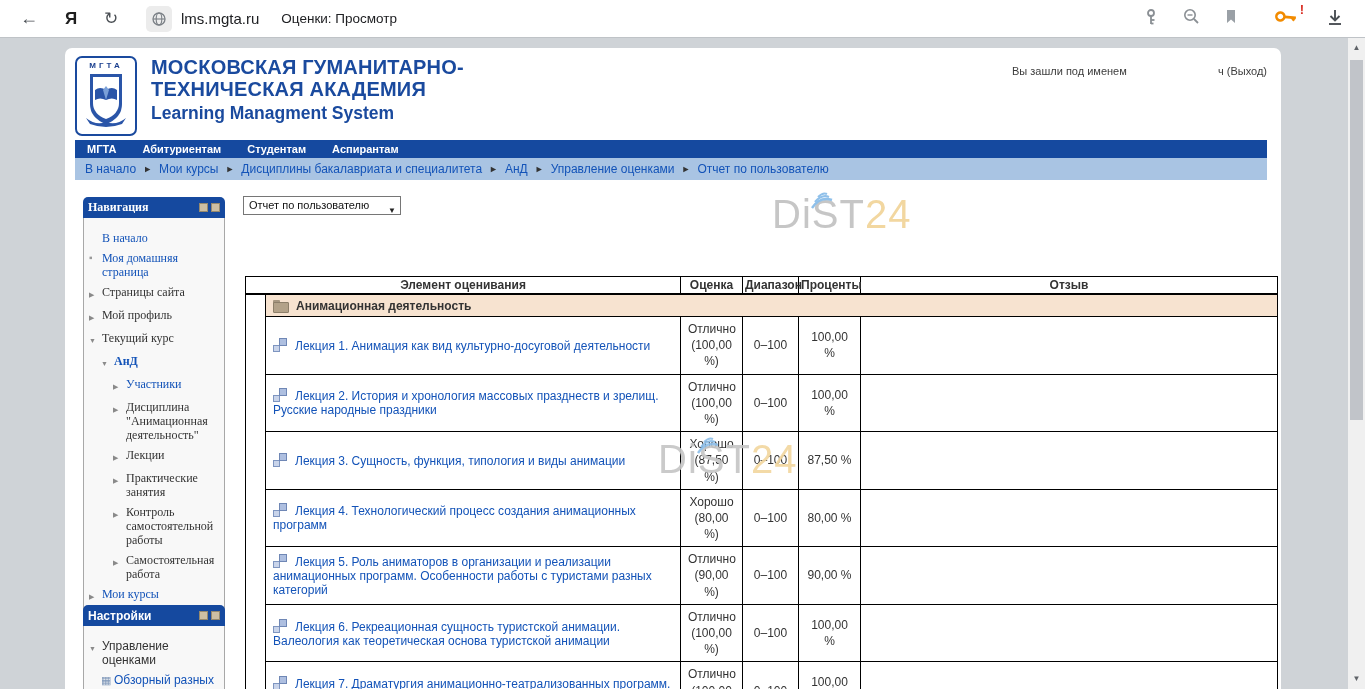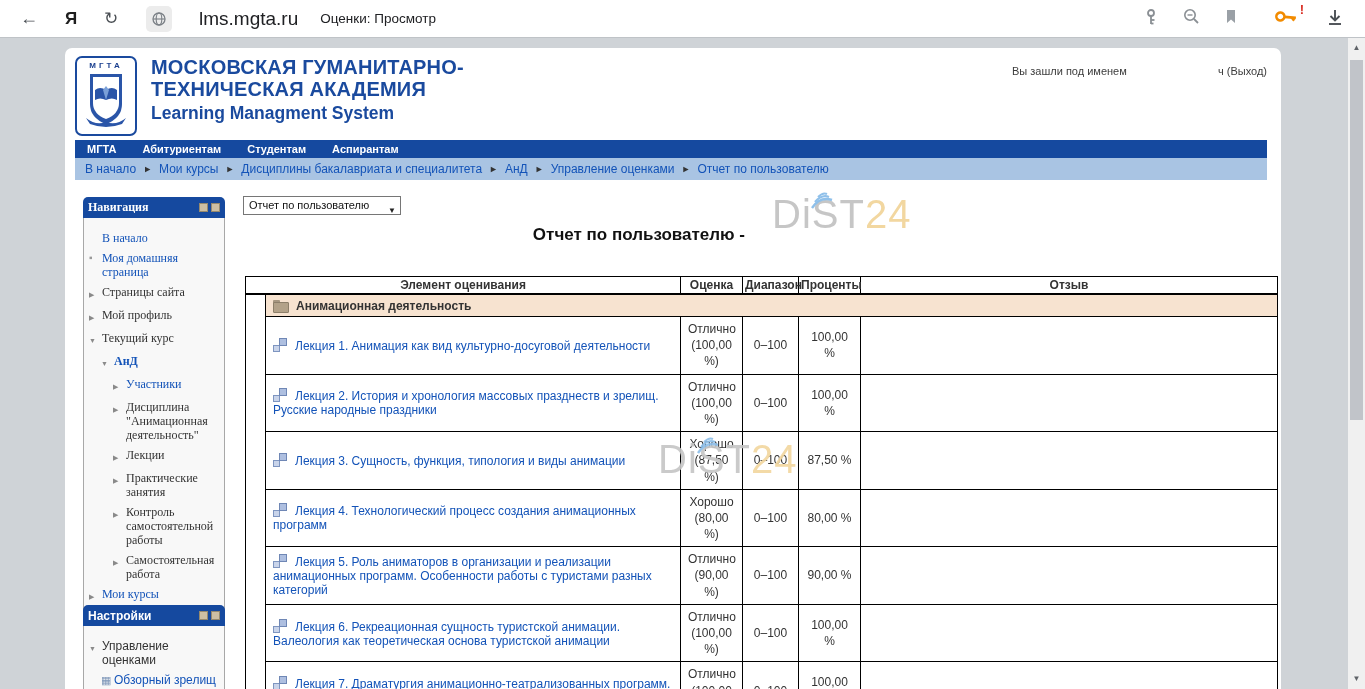--- a/index.html
+++ b/index.html
@@ -11,21 +11,21 @@
 
   
   .chrome { position:absolute; top:0; left:0; width:1365px; height:38px;
     background:#fff; border-bottom:1px solid #bfc3c7; display:flex; align-items:center; z-index:50;}
   .chrome-btn { display:flex; align-items:center; justify-content:center;
     width:26px; height:26px; color:#4a4f54; font-size:18px; }
   .yab-logo { font-weight:bold; font-size:17px; color:#1f1f1f; }
   .url-chip { display:flex; align-items:center; margin-left:22px; }
   .globe-box { width:26px; height:26px; border-radius:5px; background:#ececec;
     display:flex; align-items:center; justify-content:center; }
-  .url-text { margin-left:27px; font-size:19px; color:#202124;text-align:center; }
+  .url-text { margin-left:9px; font-size:15px; color:#202124;text-align:center; }
   .tab-title { margin-left:22px; font-size:13.5px; color:#202124; }
   .chrome-right { margin-left:auto; display:flex; align-items:center; gap:22px; padding-right:20px; }
   .protect-key { position:relative; }
   .protect-bang { position:absolute; top:-4px; right:-7px; color:#d93025; font-weight:bold; font-size:13px; }
 
   
   .scrollbar { position:absolute; top:38px; right:0; width:17px; height:651px; background:#f0f0f0; z-index:40; }
   .sb-arrow { position:absolute; left:0; width:17px; height:16px; color:#5f6368;
     font-size:8px; text-align:center; line-height:16px; }
   .sb-arrow.up { top:2px; } .sb-arrow.down { bottom:2px; }
@@ -294,30 +294,29 @@
           <i></i>
         </span>
     </div>
     <div class="block-body">
         <div class="tree-item depth0">
           <span class="marker arrow-down">▼</span>
           <span class="tree-label">Управление оценками</span>
         </div>
         <div class="tree-item depth1">
           <span class="marker grid">▦</span>
-          <span class="tree-label link">Обзорный зрелищ</span>
+          <span class="tree-label link">Обзорный разных</span>
         </div>
       </div>
   </div>
 
   <div class="report-select">
     <span>Отчет по пользователю</span>
     <span class="sel-arrow">▼</span>
   </div>
-  <h2 class="page-heading">Отчет по пользователю -</h2>
 
   <div class="watermark wm-1">
     <span class="wm-arcs">
       <svg width="30" height="24" viewBox="0 0 30 24">
           <path d="M4 20 q8 -12 20 -8" fill="none" stroke="#8fc0ea" stroke-width="2.4"></path>
           <path d="M7 14 q7 -8 14 -5" fill="none" stroke="#8fc0ea" stroke-width="2.2"></path>
           <path d="M10 9 q5 -5 9 -3" fill="none" stroke="#8fc0ea" stroke-width="2"></path>
         </svg>
     </span><span class="wm-grey">DiST</span><span class="wm-orange">24</span>
   </div>

